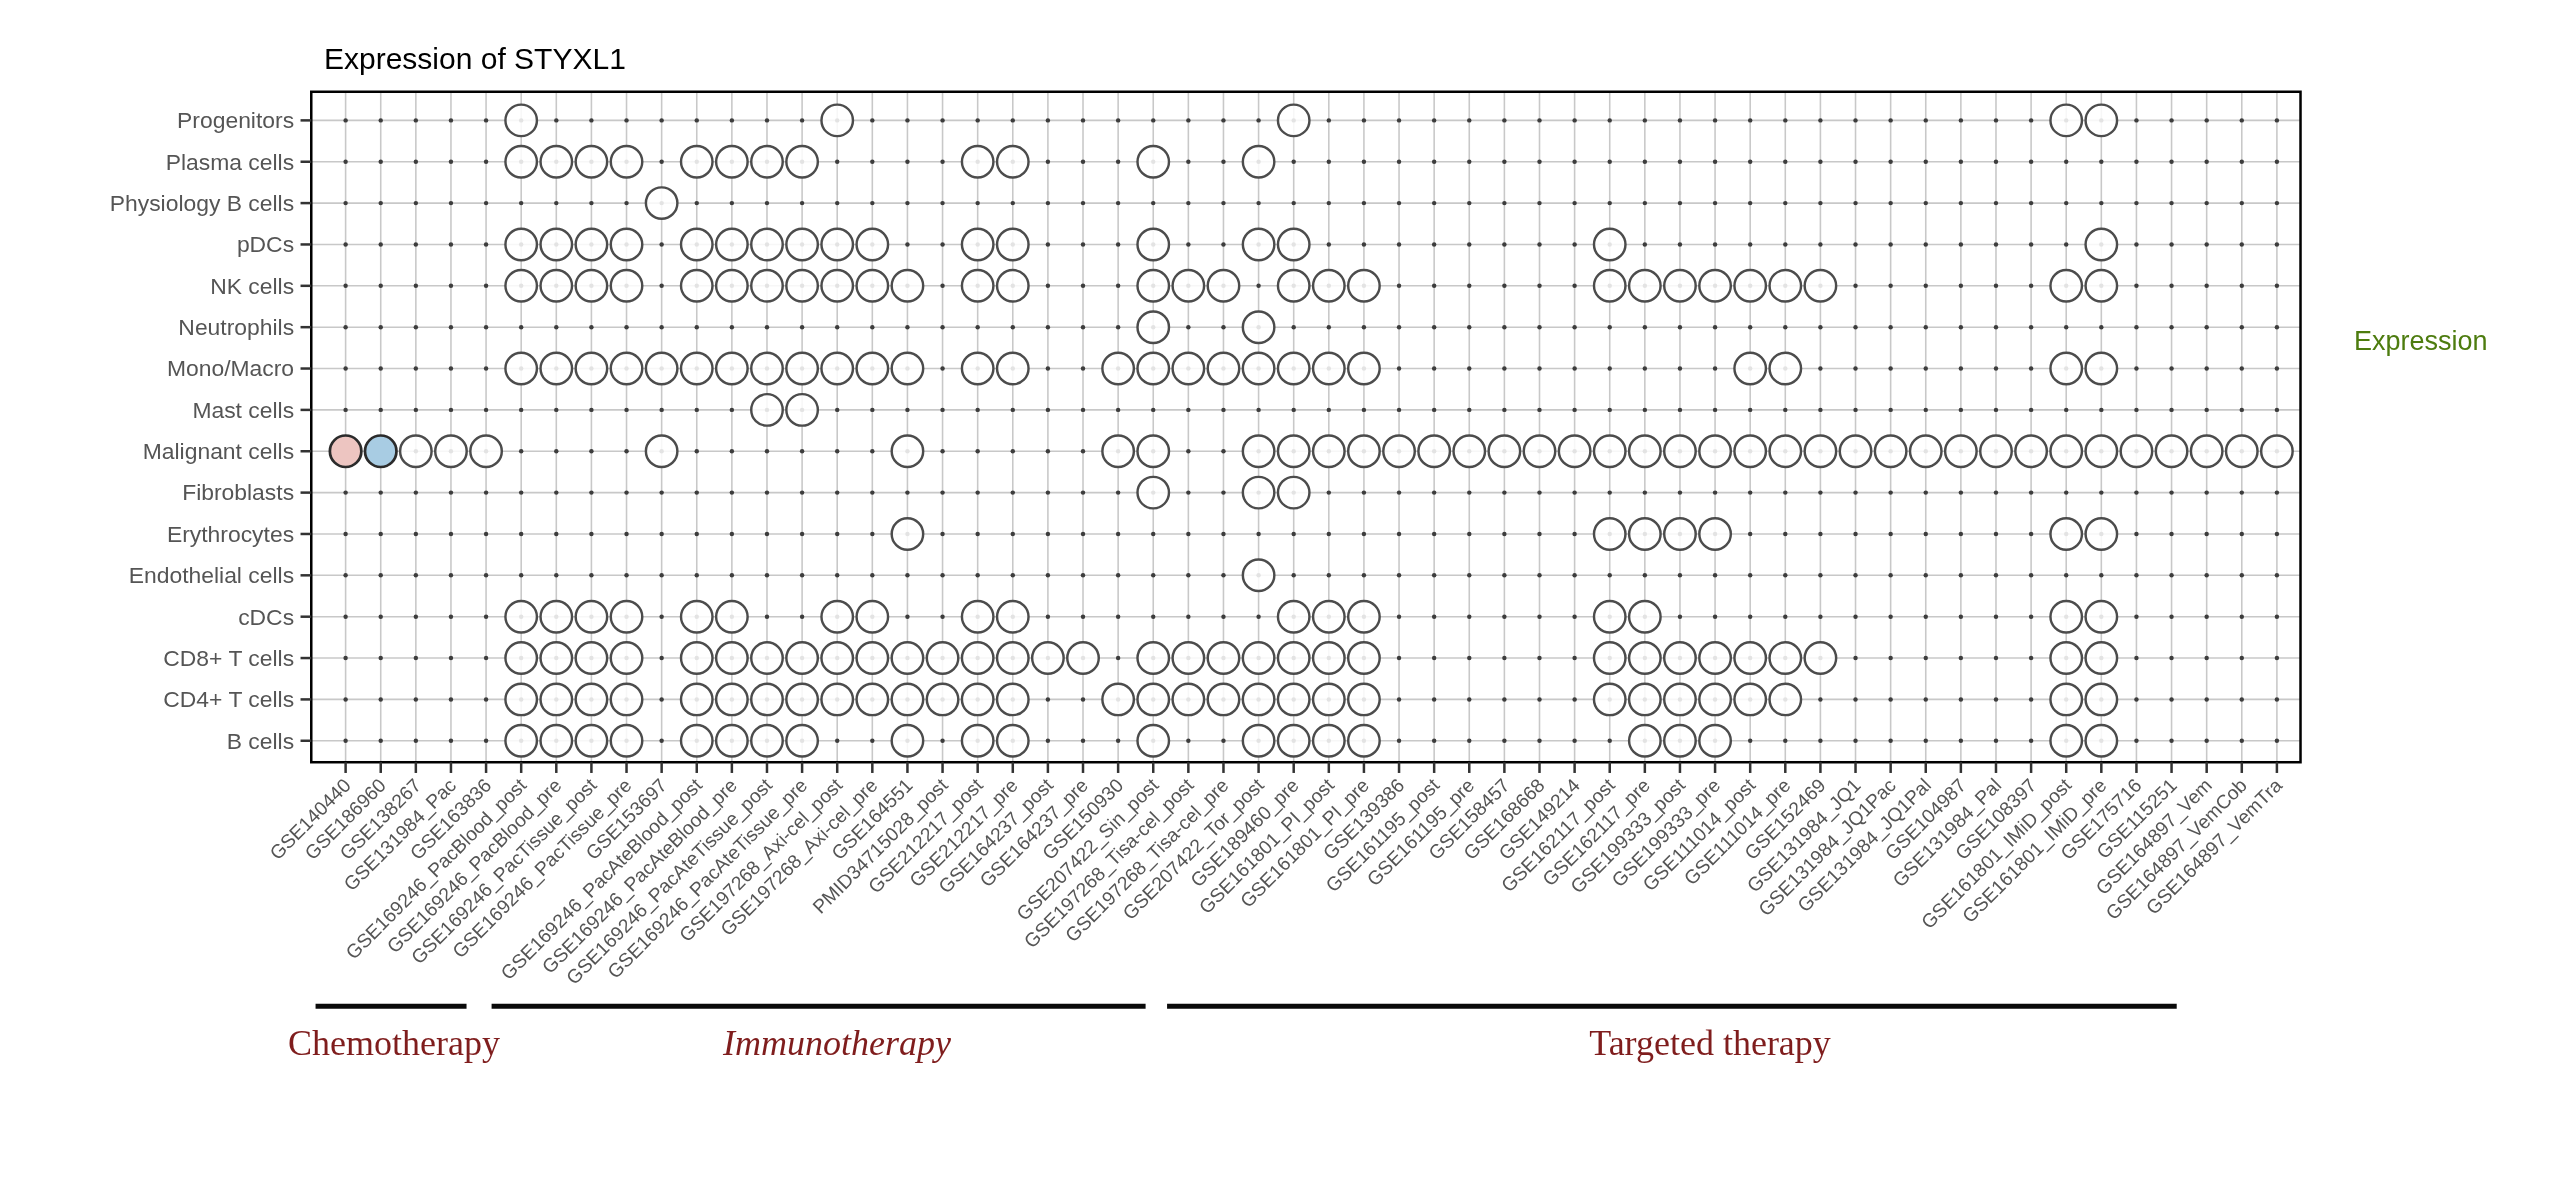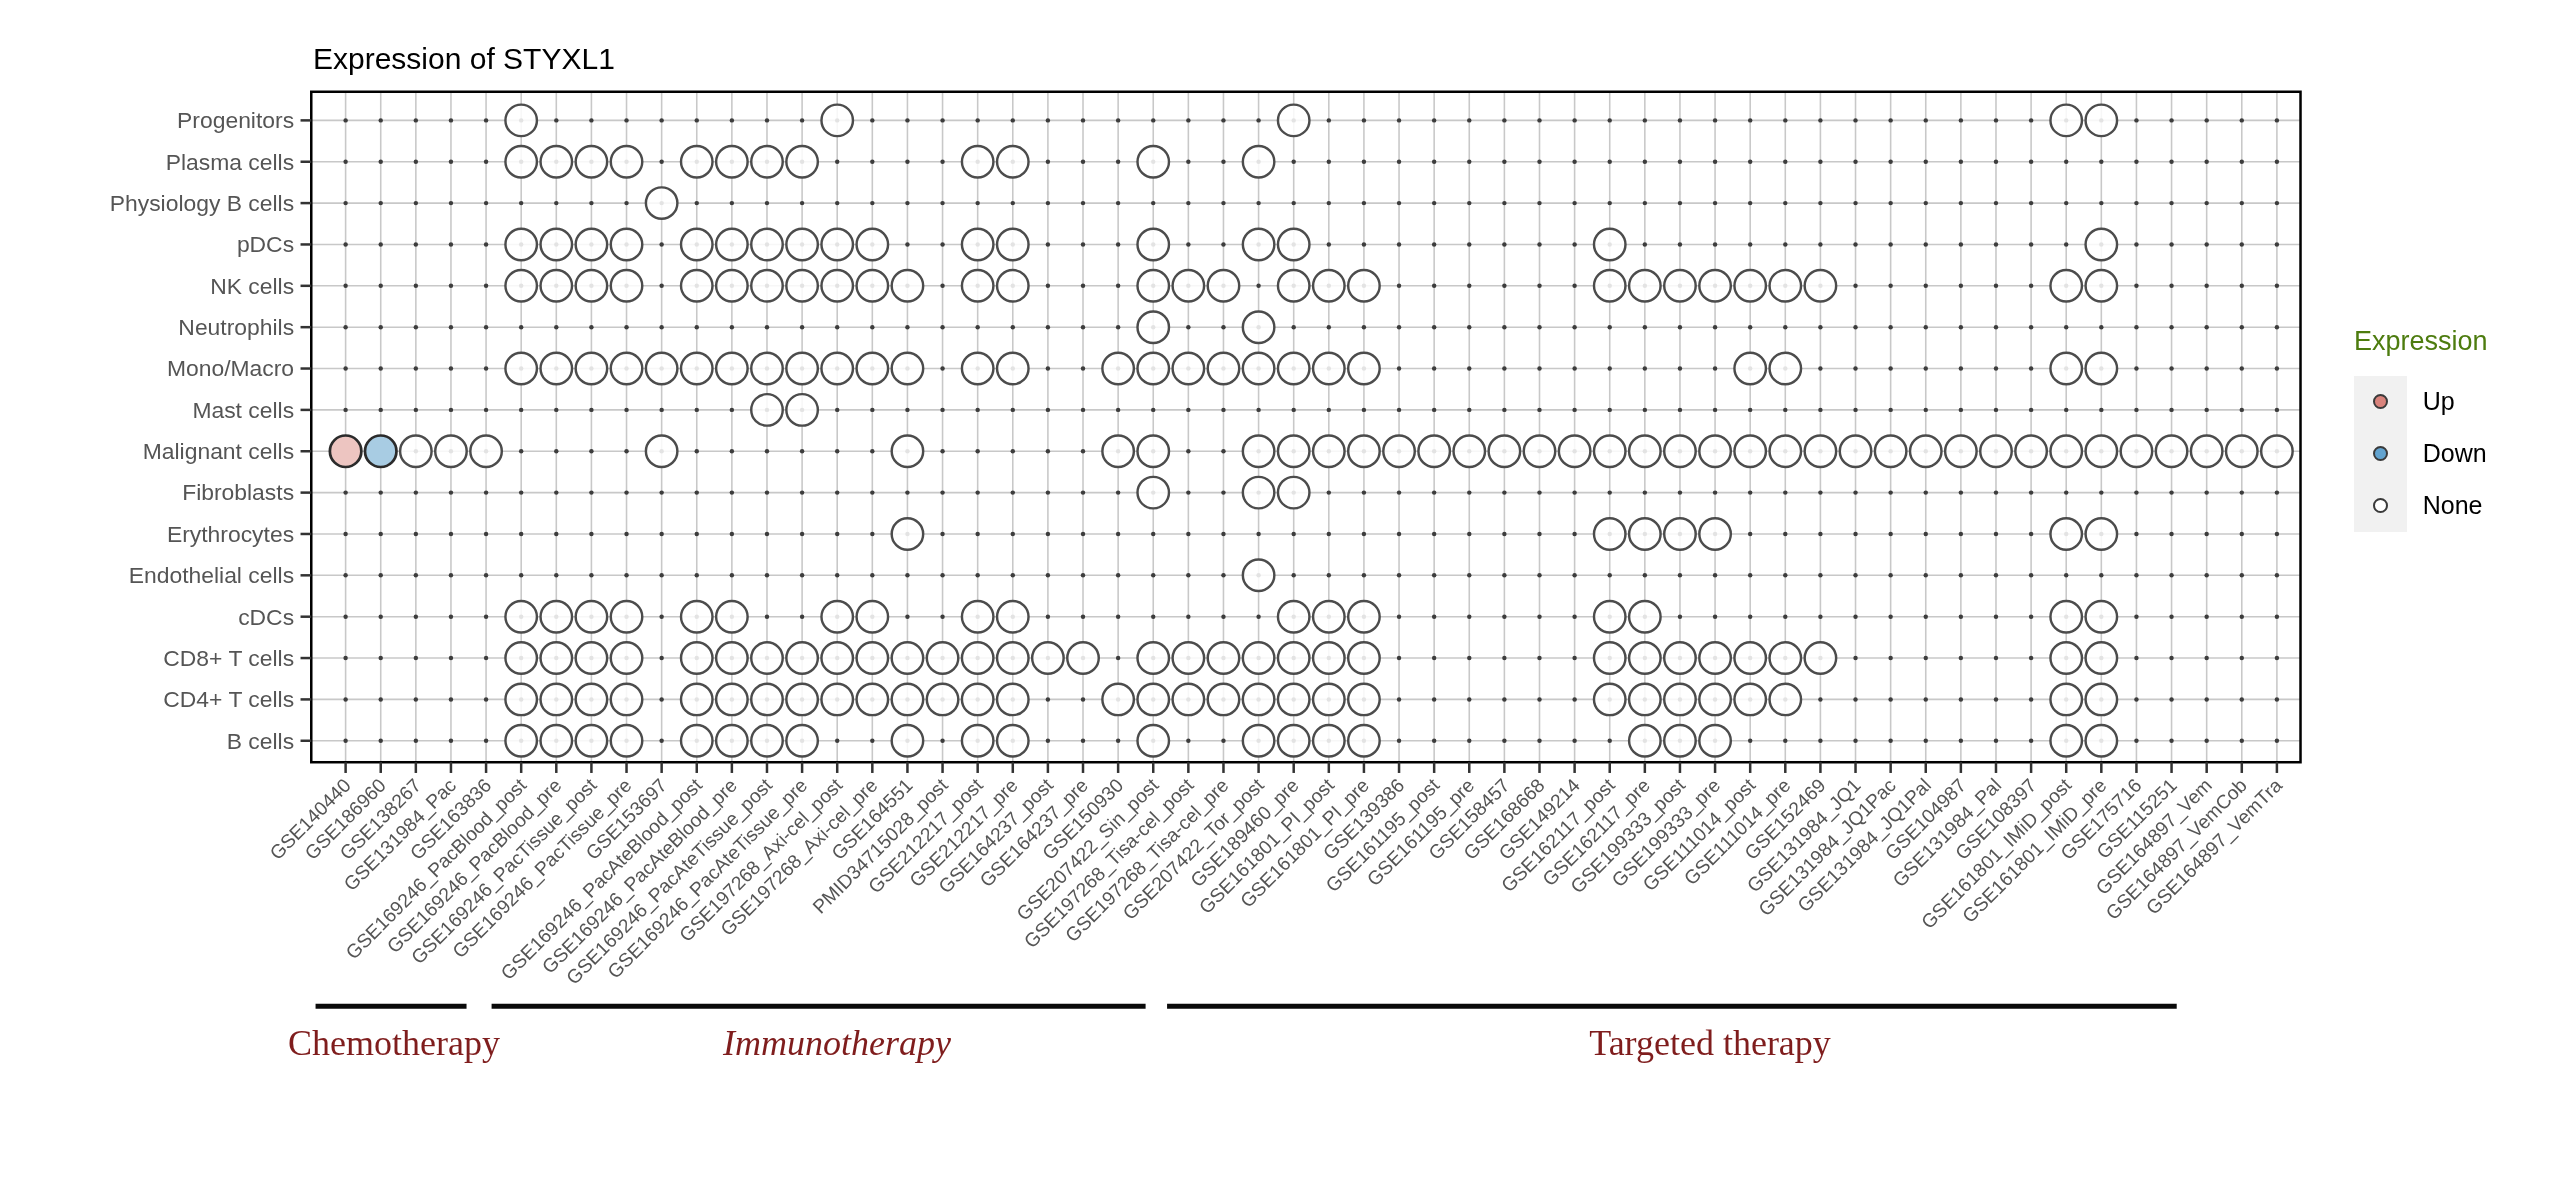--- a/index.html
+++ b/index.html
@@ -1,18 +1,18 @@
 <!DOCTYPE html>
 <html style="font-size:11.4px"><head>
 <meta charset="utf-8">
 <style>
   html,body{margin:0;padding:0;background:#ffffff;}
   .canvas{position:relative;width:2576px;height:1181px;background:#ffffff;overflow:hidden;
           font-family:"Liberation Sans",sans-serif;}
-  .chart-title{position:absolute;left:313px;top:42px;font-size:30px;color:#000;
+  .chart-title{position:absolute;left:324px;top:42px;font-size:30px;color:#000;
                font-family:"Liberation Sans",sans-serif;}
   svg{position:absolute;left:0;top:0;}
   .group-label{position:absolute;top:1022px;transform:translateX(-50%);
                font-family:"Liberation Serif",serif;font-size:36px;color:#7f1d1d;white-space:nowrap;}
   .legend{position:absolute;left:2354px;top:326px;width:215px;}
   .legend-title{font-size:27px;color:#4d7c0f;margin-bottom:18.6px;}
   .legend-keys{position:relative;}
   .legend-row{display:flex;align-items:center;height:52px;}
   .legend-swatch-box{width:53px;height:52px;background:#f1f1f1;display:flex;
                      align-items:center;justify-content:center;flex:0 0 53px;}
@@ -1387,35 +1387,15 @@
       <line x1="687" y1="1406" x2="1601" y2="1406" stroke="#0a0a0a" stroke-width="7"></line>
       <line x1="1631" y1="1406" x2="3042" y2="1406" stroke="#0a0a0a" stroke-width="7"></line>
     </svg>
 
   <div class="group-label" id="grp0" style="left: 394px;">Chemotherapy</div>
   <div class="group-label" id="grp1" style="left: 837px; font-style: italic;">Immunotherapy</div>
   <div class="group-label" id="grp2" style="left: 1710px;">Targeted therapy</div>
 
   <div class="legend">
     <div class="legend-title">Expression</div>
-    <div class="legend-keys">
-      <div class="legend-row">
-        <div class="legend-swatch-box">
-          <div class="legend-dot" id="sw0" style="background: rgb(217, 131, 124);"></div>
-        </div>
-        <div class="legend-label">Up</div>
-      </div>
-      <div class="legend-row">
-        <div class="legend-swatch-box">
-          <div class="legend-dot" id="sw1" style="background: rgb(98, 163, 207);"></div>
-        </div>
-        <div class="legend-label">Down</div>
-      </div>
-      <div class="legend-row">
-        <div class="legend-swatch-box">
-          <div class="legend-dot" id="sw2" style="background: rgb(255, 255, 255);"></div>
-        </div>
-        <div class="legend-label">None</div>
-      </div>
-    </div>
   </div>
 </div>
 
 
 </body></html>

